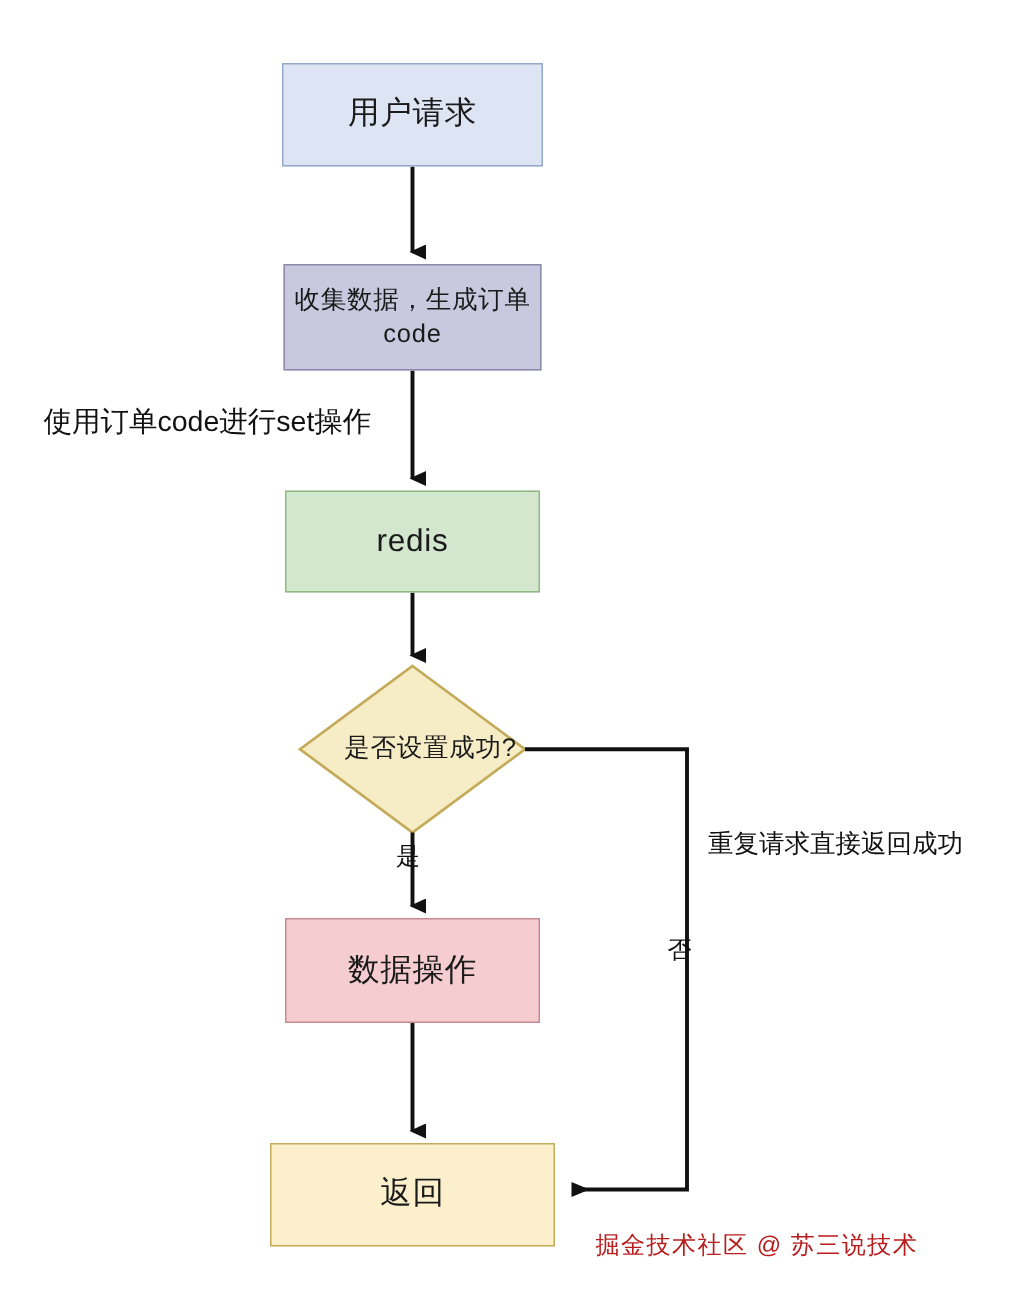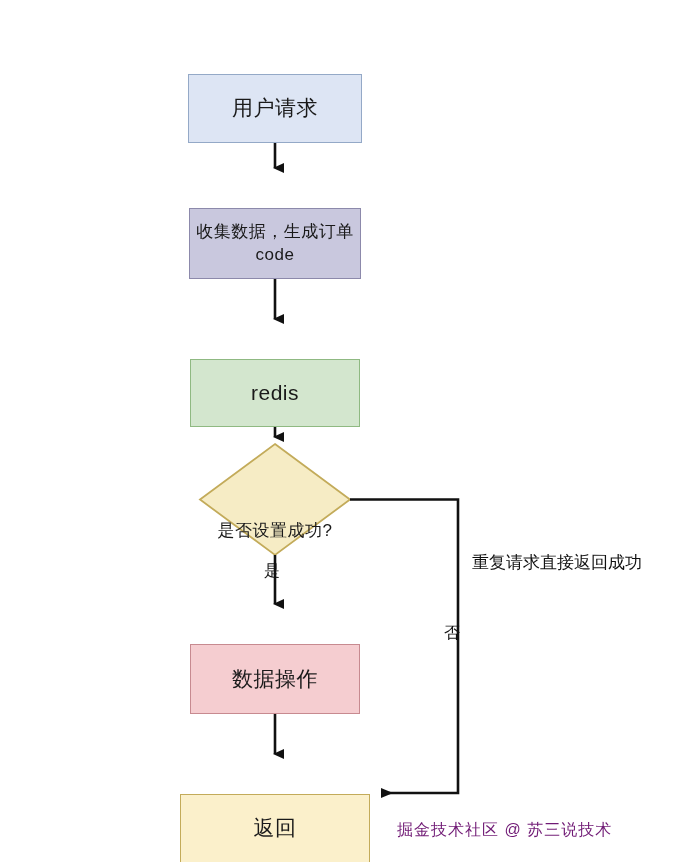--- a/index.html
+++ b/index.html
@@ -30,21 +30,20 @@
   .node {
     position: absolute;
     box-sizing: border-box;
     display: flex;
     align-items: center;
     justify-content: center;
     text-align: center;
     color: #1a1a1a;
     line-height: 1.35;
     letter-spacing: 0.5px;
-    margin-top: 32px;
   }
   .node-label {
     display: block;
     width: 100%;
     padding: 0 6px;
     box-sizing: border-box;
   }
 
   
   #node-user-request {
@@ -59,21 +58,21 @@
     border: 1.6px solid #8c89ab;
     font-size: 17px;
   }
   #node-redis {
     left: 190px; top: 327px; width: 170px; height: 68px;
     background: #d3e6ce;
     border: 1.6px solid #8fb982;
     font-size: 21px;
   }
   #node-decision {
-    left: 200px; top: 444px; width: 150px; height: 111px;
+    left: 212px; top: 444px; width: 150px; height: 111px;
     font-size: 17px;
     background: transparent;
     border: none;
   }
   #node-decision .node-label {
     position: relative;
     z-index: 2;
     white-space: nowrap;
   }
   #node-data-op {
@@ -113,21 +112,21 @@
     font-size: 16px;
     writing-mode: vertical-rl;
     text-orientation: upright;
     letter-spacing: 0;
   }
 
   #watermark {
     position: absolute;
     left: 397px; top: 820px;
     font-size: 16px;
-    color: #701a75;
+    color: #b91c1c;
     white-space: nowrap;
     letter-spacing: 1px;
   }
 </style>
 </head>
 <body>
 
 <div id="flow-root">
 
   <svg class="layer-svg" viewBox="0 0 680 862" xmlns="http://www.w3.org/2000/svg">
@@ -172,20 +171,21 @@
   </div>
 
   <div class="node" id="node-return">
     <span class="node-label">返回</span>
   </div>
 
   <div class="node" id="node-data-op">
     <span class="node-label">数据操作</span>
   </div>
 
+  <div class="edge-label" id="label-set-op">使用订单code进行set操作</div>
 
   <div class="edge-label" id="label-yes">是</div>
 
   <div class="edge-label" id="label-no">否</div>
 
   <div class="edge-label" id="label-dup-success">重复请求直接返回成功</div>
 
   <div id="watermark">掘金技术社区 @ 苏三说技术</div>
 
 </div>

